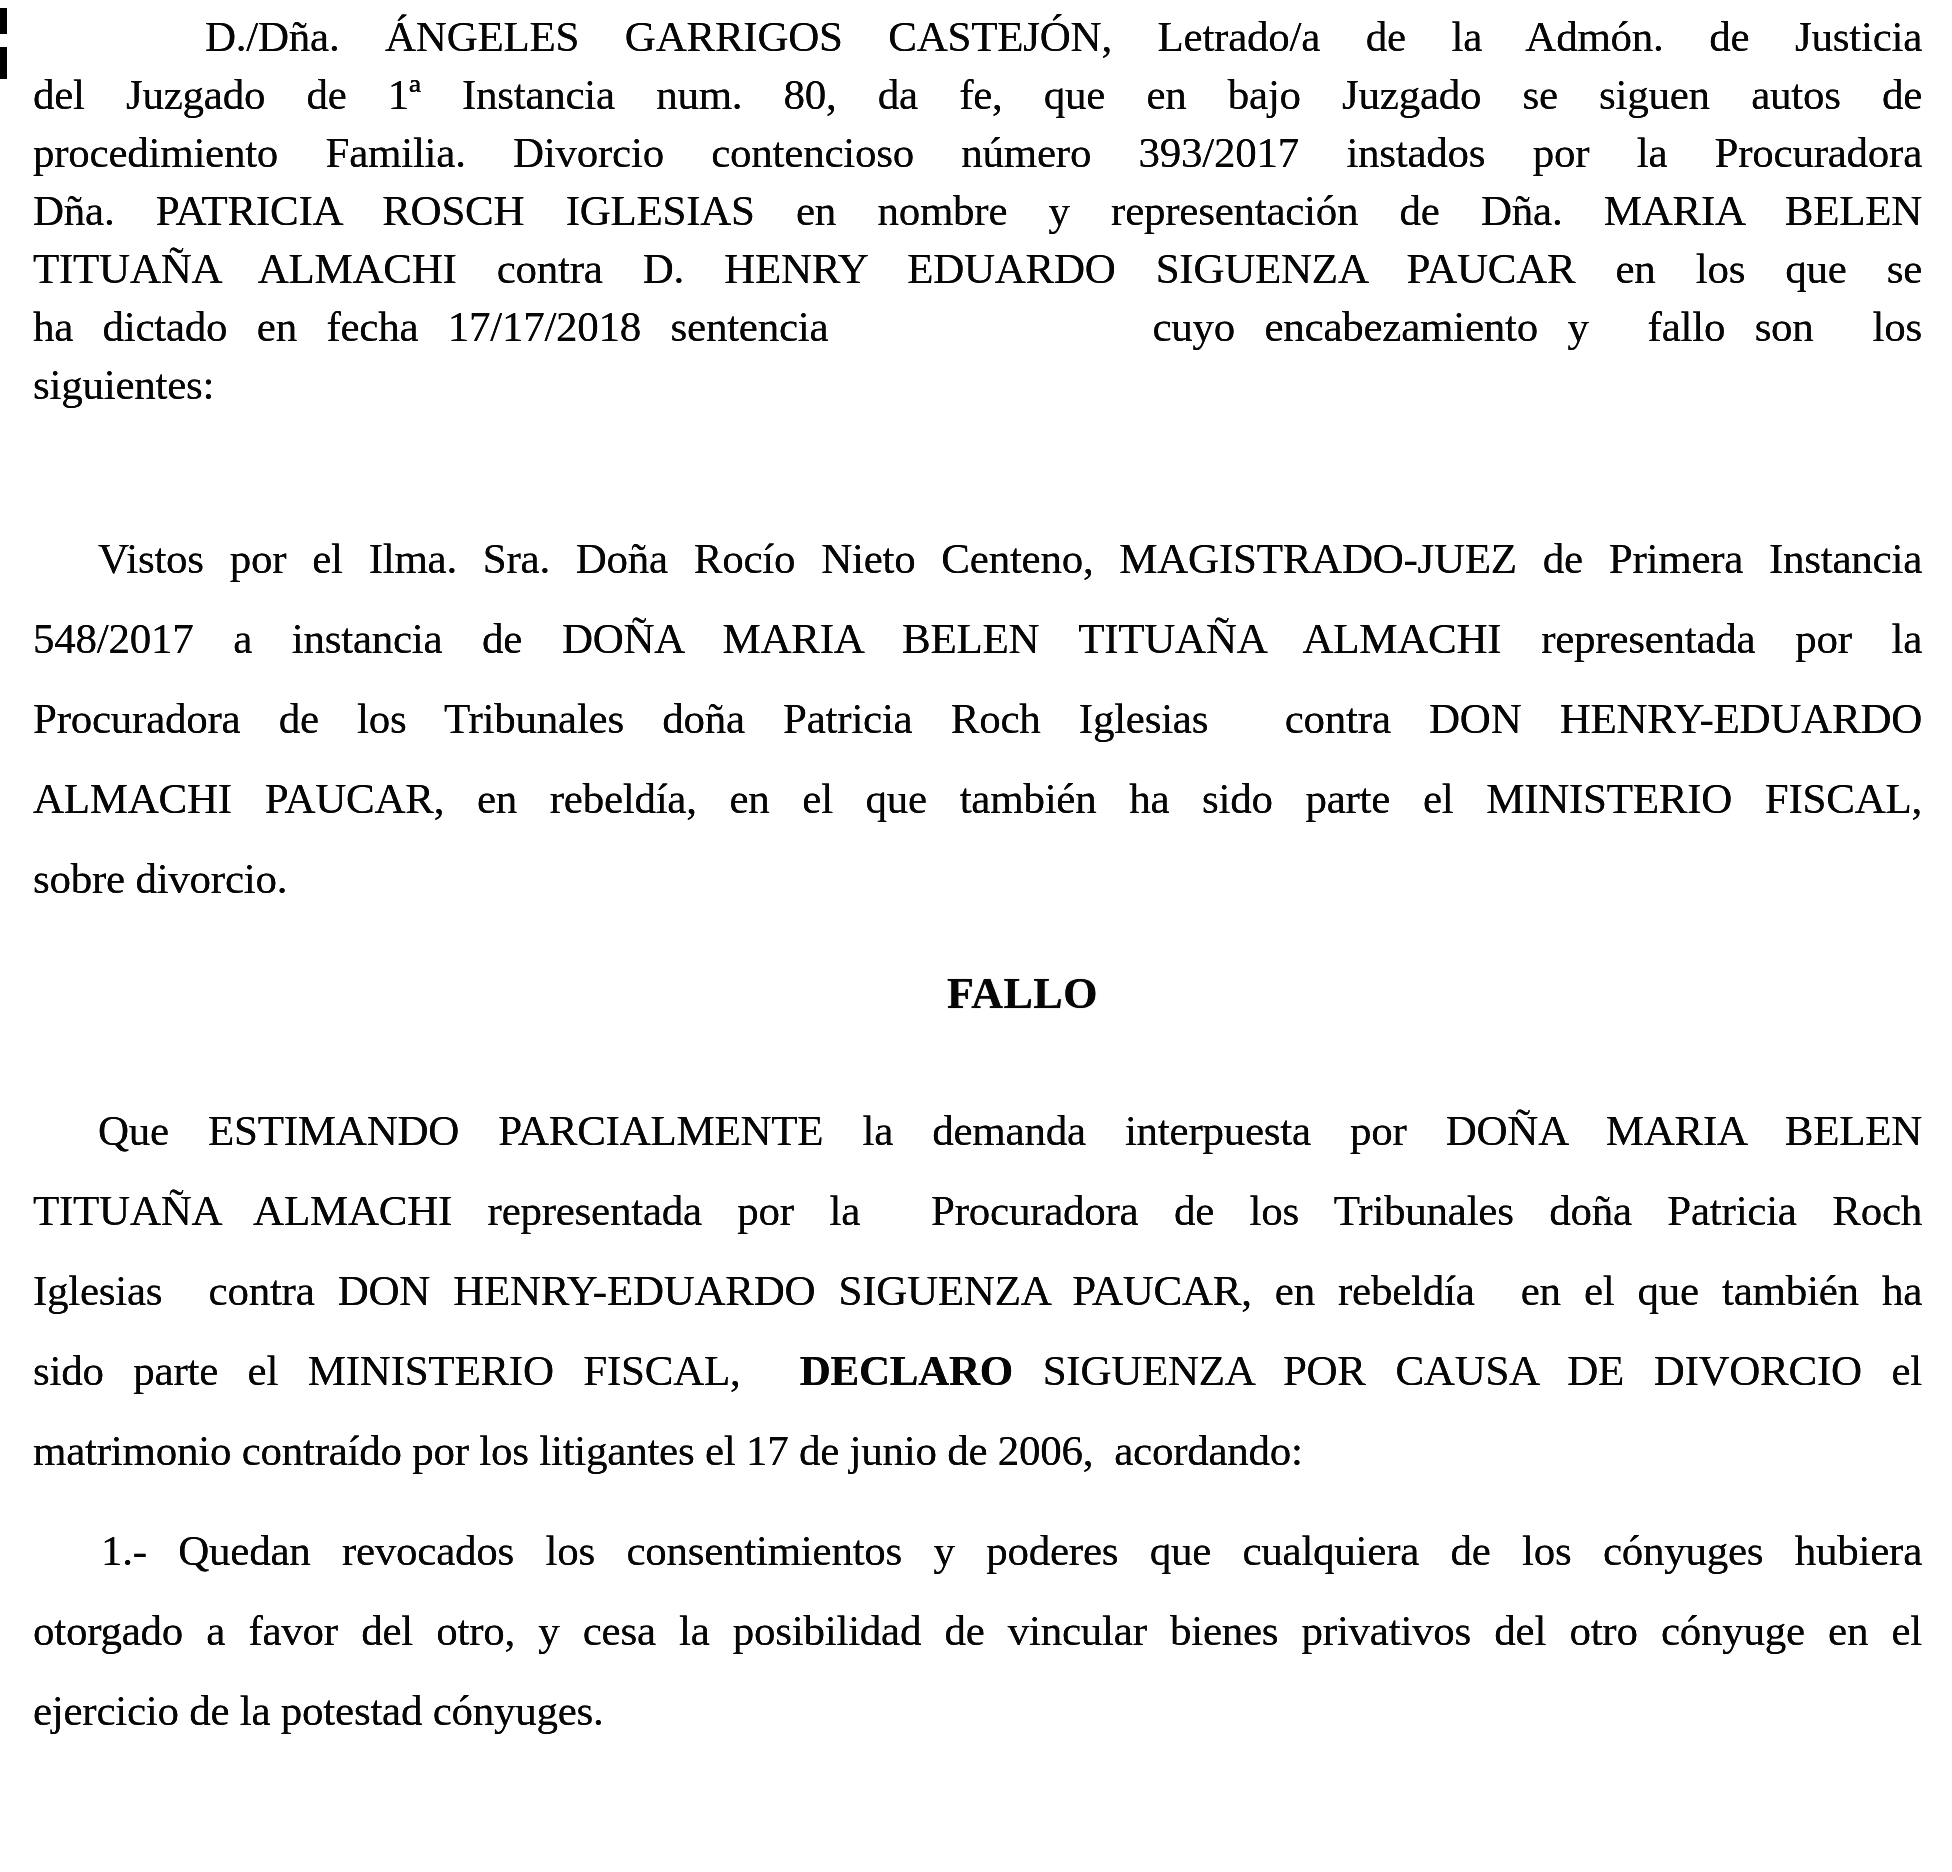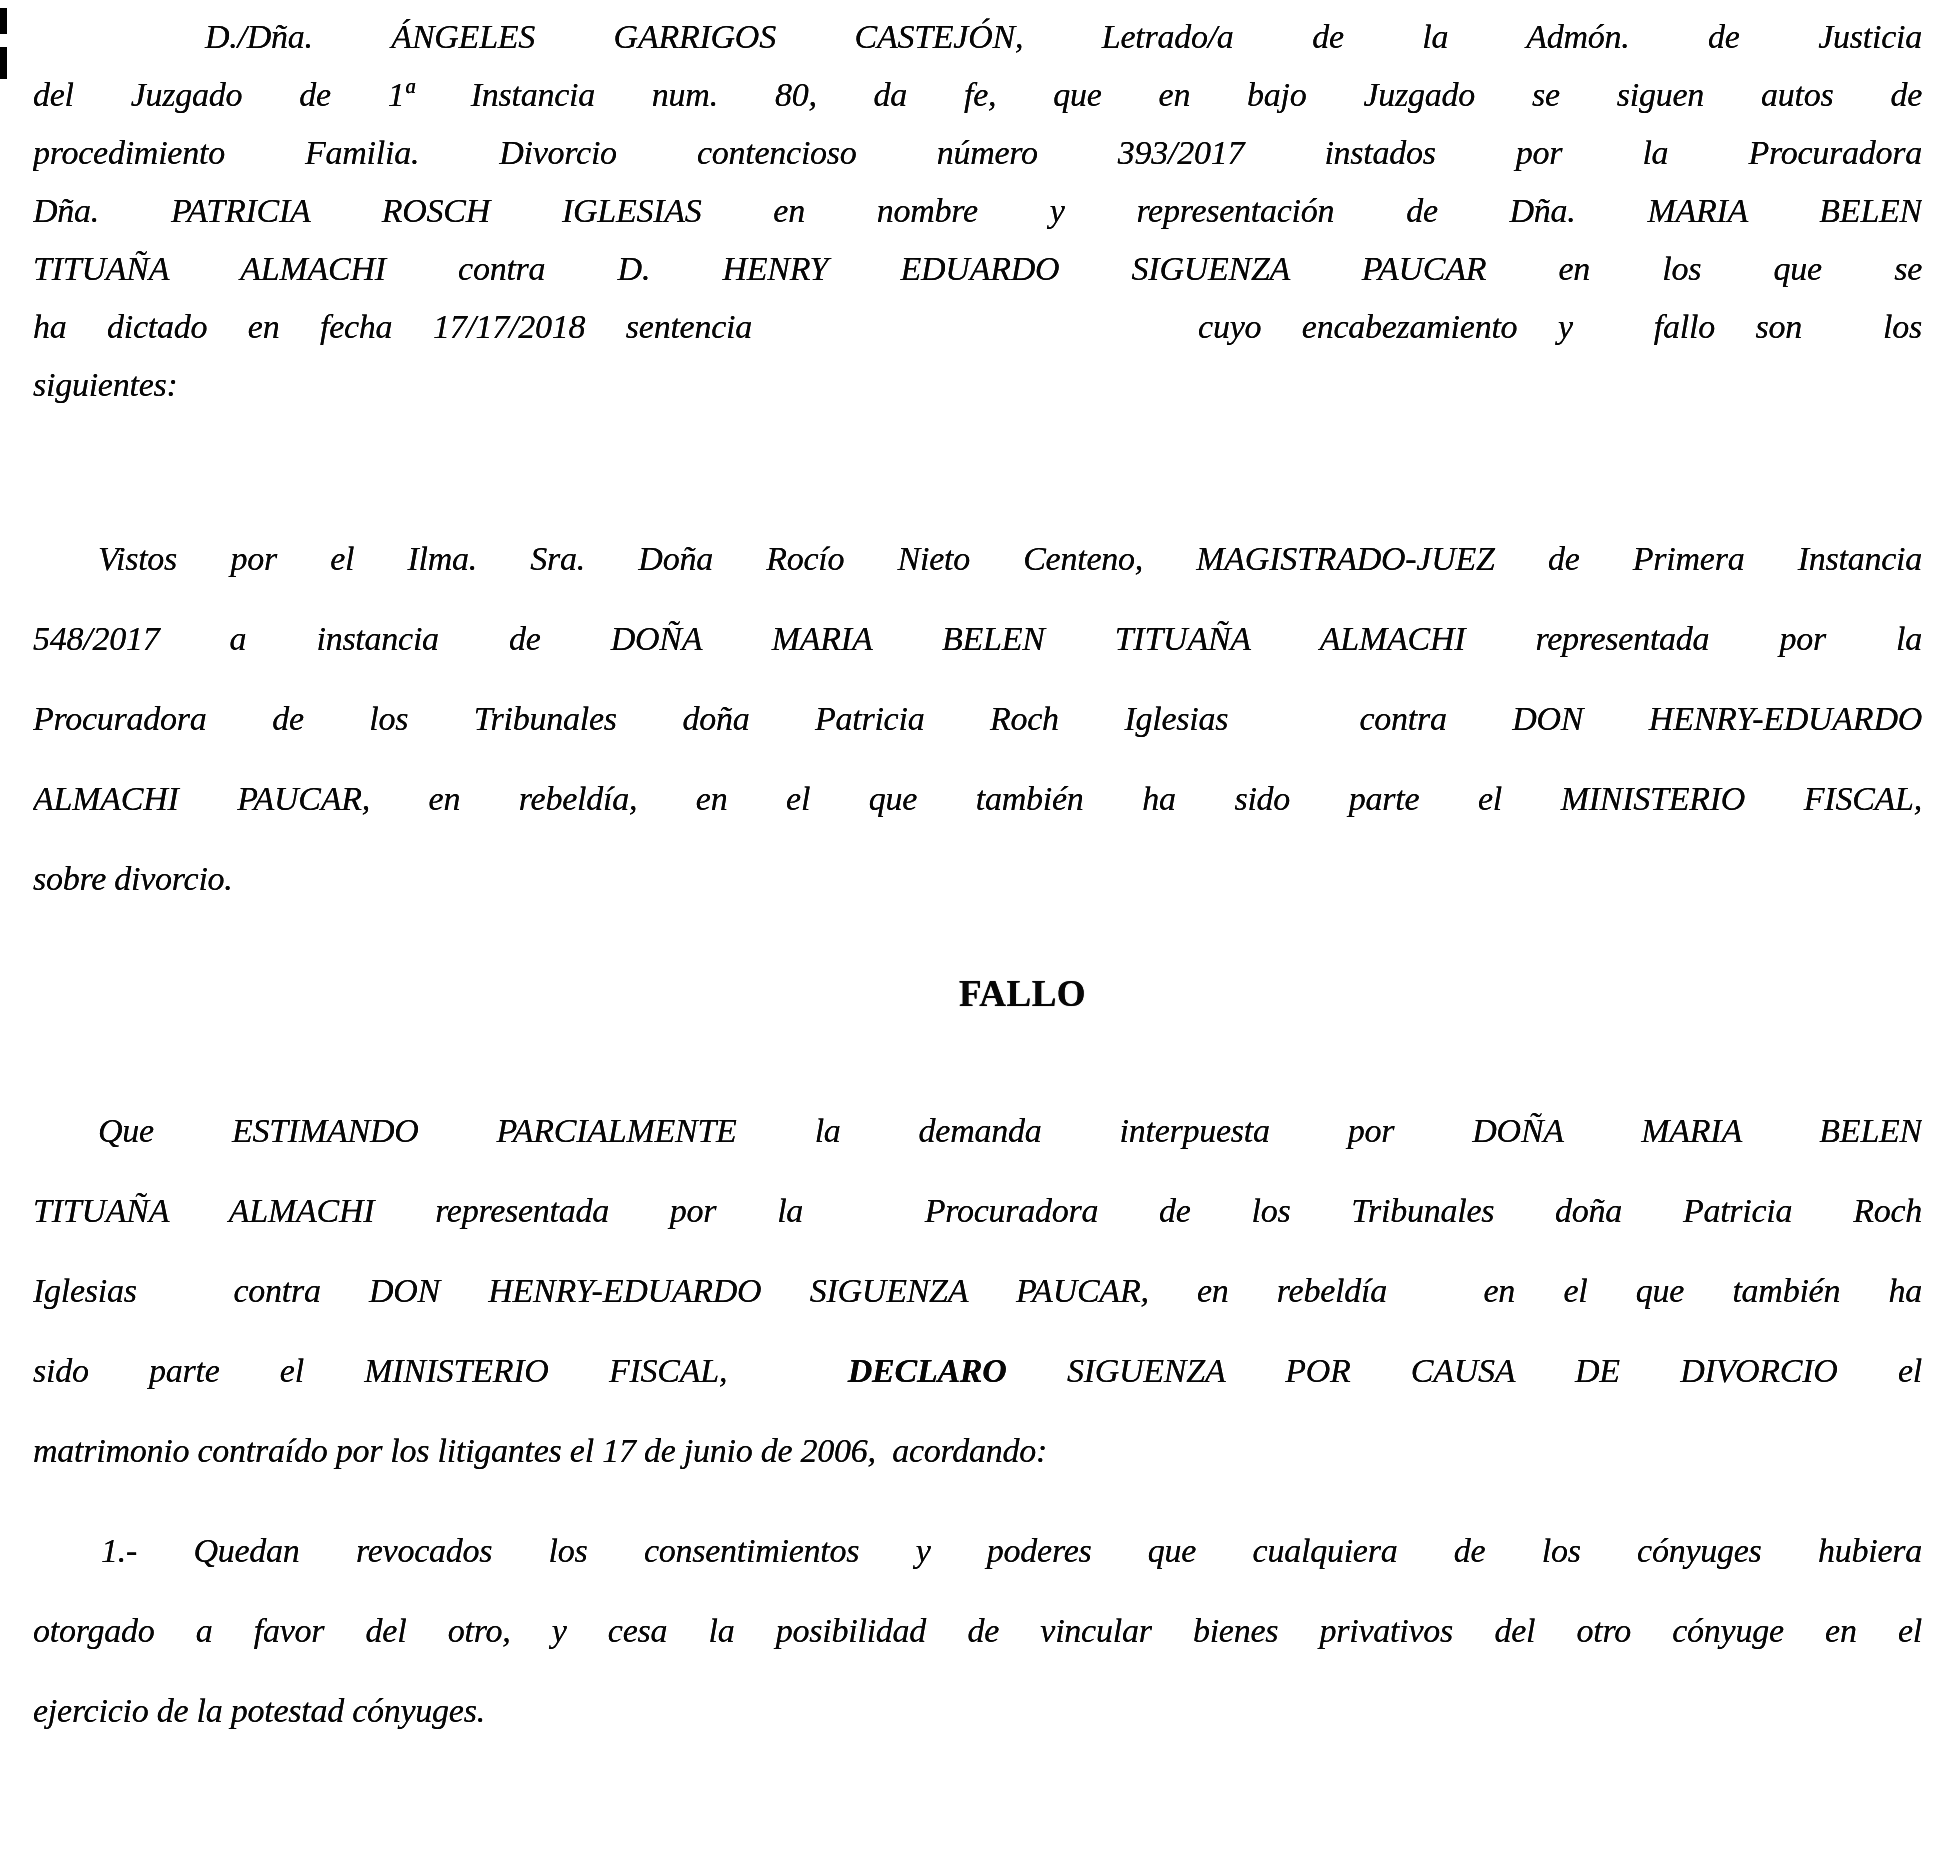--- a/index.html
+++ b/index.html
@@ -13,24 +13,23 @@
     height: 1872px;
     background: #ffffff;
     overflow: hidden;
     font-family: "Liberation Serif", "DejaVu Serif", serif;
     color: #060606;
   }
   .content {
     padding: 8px 30px 0 33px;
   }
   .para {
-    font-size: 34px;
+    font-size: 43px;
     letter-spacing: -0.25px;
     text-shadow: 0 0 0.6px #000;
-    font-style: italic;
   }
   .line {
     text-align: justify;
     text-align-last: justify;
     overflow: hidden;
   }
   .line.last {
     text-align-last: left;
   }
   .p1 .line { line-height: 58px; height: 58px; }
@@ -41,21 +40,21 @@
   .p3 { margin-top: 57px; }
   .p4 { margin-top: 20px; }
 
   .p1 .line.first { text-indent: 172px; }
   .p2 .line.first { text-indent: 65px; }
   .p3 .line.first { text-indent: 65px; }
   .p4 .line.first { text-indent: 68px; }
 
   .heading {
     margin-top: 35px;
-    font-size: 37px;
+    font-size: 44px;
     font-weight: bold;
     line-height: 80px;
     height: 80px;
     text-align: center;
     padding-left: 90px;
     letter-spacing: 0.5px;
     text-shadow: 0 0 0.7px #000;
   }
   .bold { font-weight: bold; }
 

